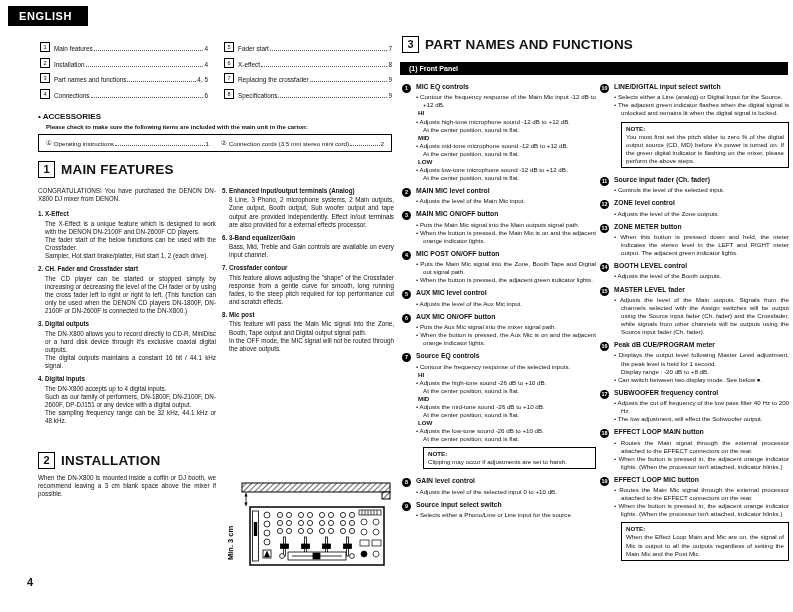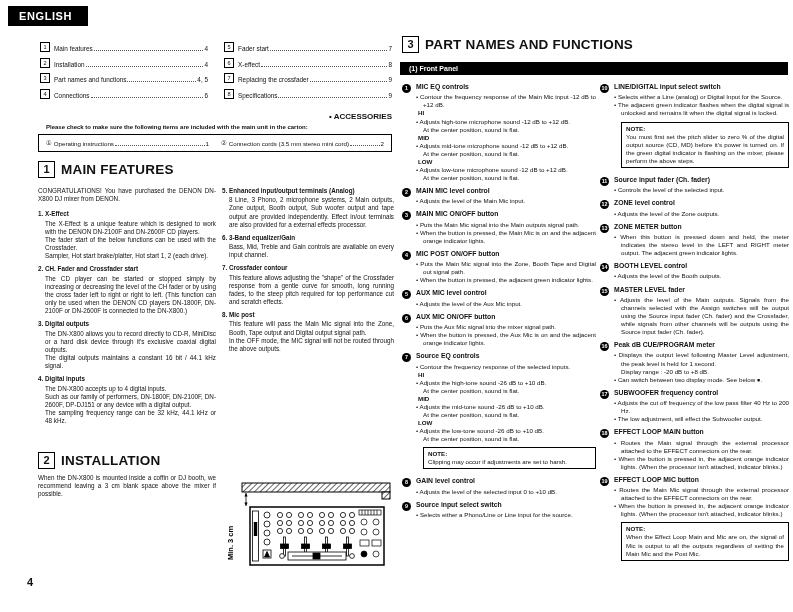--- a/index.html
+++ b/index.html
@@ -14,21 +14,21 @@
   .toc-cols{display:flex;gap:16px;}
   .toc-col{flex:1;}
   .toc-row{display:flex;align-items:flex-end;font-size:6.4px;margin-bottom:5.5px;}
   .toc-num{border:1px solid #000;width:8px;height:8px;line-height:8px;text-align:center;
            font-size:5.6px;margin-right:4px;flex:none;align-self:flex-start;}
   .toc-label{white-space:nowrap;}
   .toc-dots{flex:1;border-bottom:1px dotted #555;margin:0 1px 1px 1px;min-width:6px;}
   .toc-page{flex:none;}
   
   .accessories{position:absolute;left:38px;top:112px;width:354px;}
-  .acc-title{font-weight:bold;font-size:8px;text-align:right;}
+  .acc-title{font-weight:bold;font-size:8px;}
   .acc-title::before{content:"• ";}
   .acc-intro{font-weight:bold;font-size:6px;margin:3px 0 4px 8px;}
   .acc-box{border:1.6px solid #000;display:flex;padding:4px 7px;gap:12px;}
   .acc-item{flex:1;display:flex;font-size:6.2px;align-items:flex-end;}
   .acc-num{margin-right:2px;flex:none;font-size:6.4px;}
   
   .sec-head{position:absolute;display:flex;align-items:center;gap:6px;font-weight:bold;}
   .sec-num{border:1.6px solid #000;width:15px;height:15px;line-height:15px;text-align:center;
            font-size:11px;flex:none;}
   .sec-title{font-size:13.5px;letter-spacing:.2px;}

